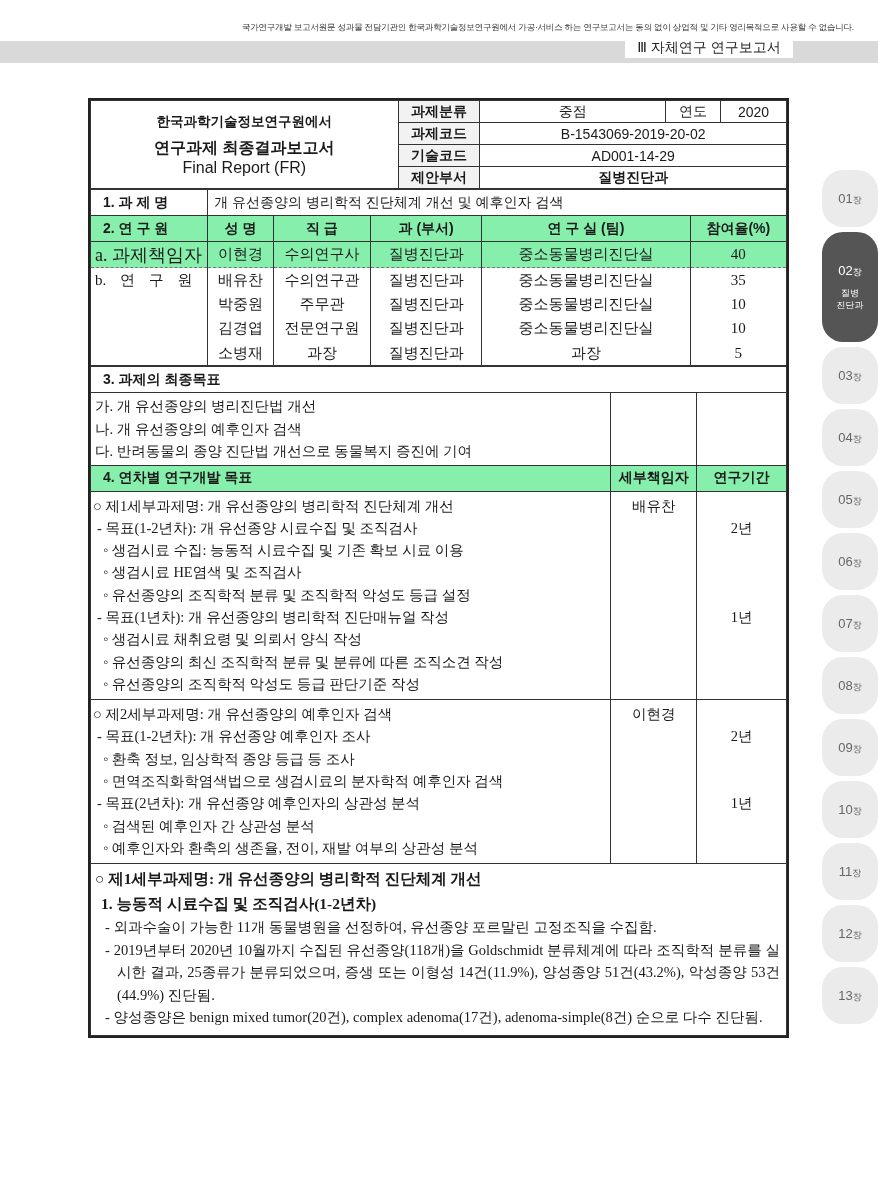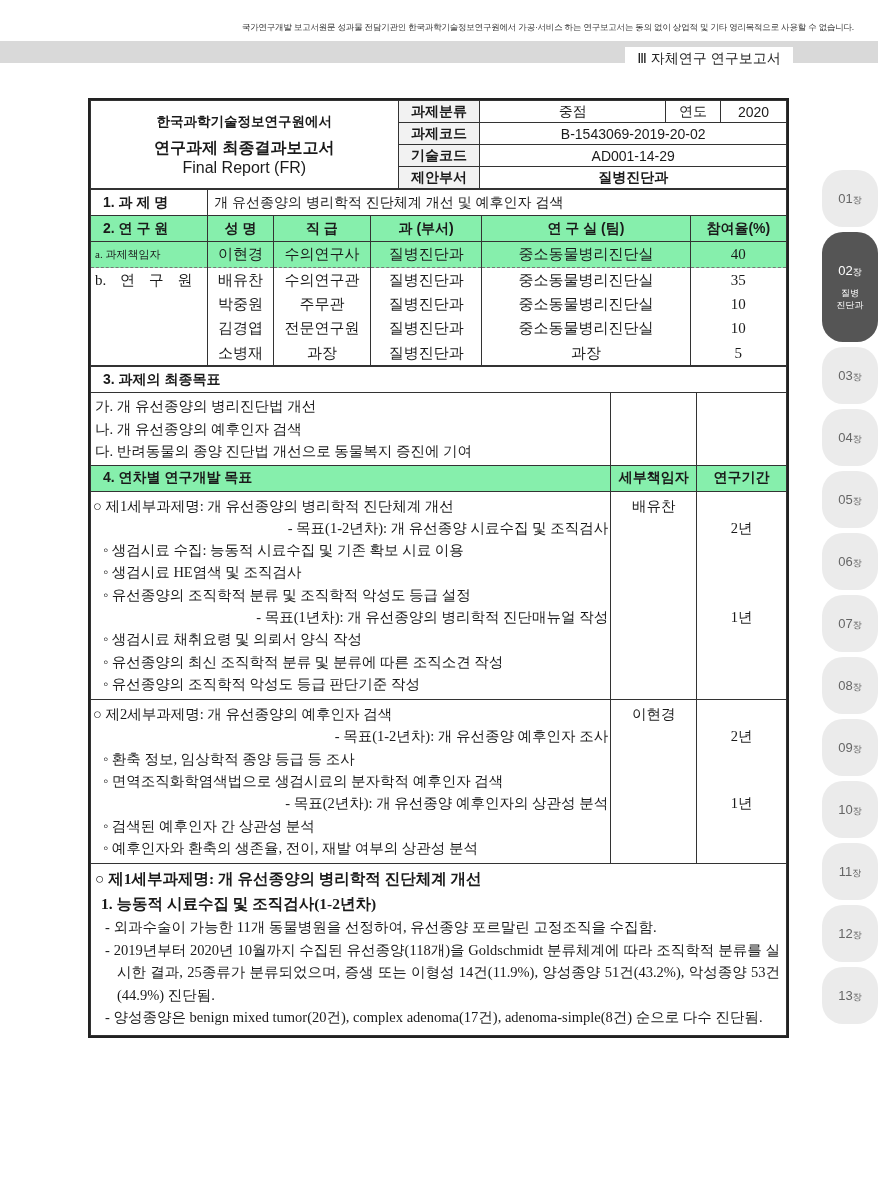--- a/index.html
+++ b/index.html
@@ -1,21 +1,21 @@
 <!DOCTYPE html>
 <html><head>
 <meta charset="utf-8">
 <style>
   * { box-sizing: border-box; margin: 0; padding: 0; }
   html, body { width: 878px; height: 1200px; background: #ffffff; overflow: hidden; }
   body { position: relative; font-family: "Liberation Sans", "DejaVu Sans", sans-serif; color: #1a1a1a; }
 
   .disclaimer { position: absolute; top: 22px; right: 24px; font-size: 8.5px; color: #333; letter-spacing: -0.2px; }
   .header-bar { position: absolute; top: 41px; left: 0; width: 878px; height: 22px; background: #d9d9d9; }
-  .header-label { position: absolute; top: 47px; left: 625px; width: 168px; height: 22px; background: #ffffff;
+  .header-label { position: absolute; top: 36px; left: 625px; width: 168px; height: 22px; background: #ffffff;
     font-size: 14px; line-height: 22px; text-align: center; color: #222; }
 
   .doc { position: absolute; left: 88px; top: 98px; width: 701px; border: 2px solid #222; }
   table { border-collapse: collapse; width: 100%; }
   td, th { border: 1px solid #333; font-weight: normal; vertical-align: middle; }
   .serif { font-family: "Liberation Serif", "DejaVu Serif", serif; }
   .b { font-weight: bold; }
 
   
   .hdr-left { text-align: center; font-size: 14px; line-height: 20px; }
@@ -29,21 +29,21 @@
   .sec-title { font-weight: bold; padding-left: 12px; font-size: 14px; }
   .cell-c { text-align: center; }
   .gray { background: #86efac; }
   .dash-bottom td { border-bottom: 1px dashed #777; }
 
   .member td { font-size: 15px; height: 24.5px; border-top: none; border-bottom: none; }
 
   .goals { font-size: 14.5px; line-height: 22.5px; padding: 2px 4px; }
   .plan { font-size: 14.5px; line-height: 22.3px; padding: 3px 2px 4px 2px; vertical-align: top; }
   .plan .l1 { padding-left: 0; }
-  .plan .l2 { padding-left: 4px; text-align: right; }
+  .plan .l2 { padding-left: 4px; }
   .plan .l3 { padding-left: 10px; }
   .side { vertical-align: top; text-align: center; font-size: 14.5px; line-height: 22.3px; padding-top: 3px; }
 
   .summary { padding: 2px 4px 6px 4px; font-size: 14.5px; }
   .summary .h1 { font-weight: bold; font-size: 15.5px; line-height: 26px; }
   .summary .h2 { font-weight: bold; font-size: 15.5px; padding-left: 6px; line-height: 24px; }
   .summary .p { padding-left: 22px; text-indent: -12px; line-height: 22.5px; text-align: justify; padding-right: 2px; }
 
   .footer { position: absolute; top: 1203px; left: 640px; font-size: 15px; color: #777; }
   .footer .sep { margin: 0 8px; color: #999; }
@@ -115,21 +115,21 @@
     </tr>
     <tr class="row-h gray">
       <td class="sec-title">2. 연 구 원</td>
       <td class="cell-c b">성  명</td>
       <td class="cell-c b">직  급</td>
       <td class="cell-c b">과 (부서)</td>
       <td class="cell-c b">연  구  실 (팀)</td>
       <td class="cell-c b">참여율(%)</td>
     </tr>
     <tr class="row-h serif dash-bottom gray">
-      <td style="padding-left:4px;font-size:11px">a. 과제책임자</td>
+      <td style="padding-left:4px;font-size:18px">a. 과제책임자</td>
       <td class="cell-c" style="font-size:15px">이현경</td>
       <td class="cell-c" style="font-size:15px">수의연구사</td>
       <td class="cell-c" style="font-size:15px">질병진단과</td>
       <td class="cell-c" style="font-size:15px">중소동물병리진단실</td>
       <td class="cell-c" style="font-size:15px">40</td>
     </tr>
     <tr class="member serif">
       <td style="padding-left:4px;word-spacing:10px">b. 연  구  원</td>
       <td class="cell-c">배유찬</td>
       <td class="cell-c">수의연구관</td>

